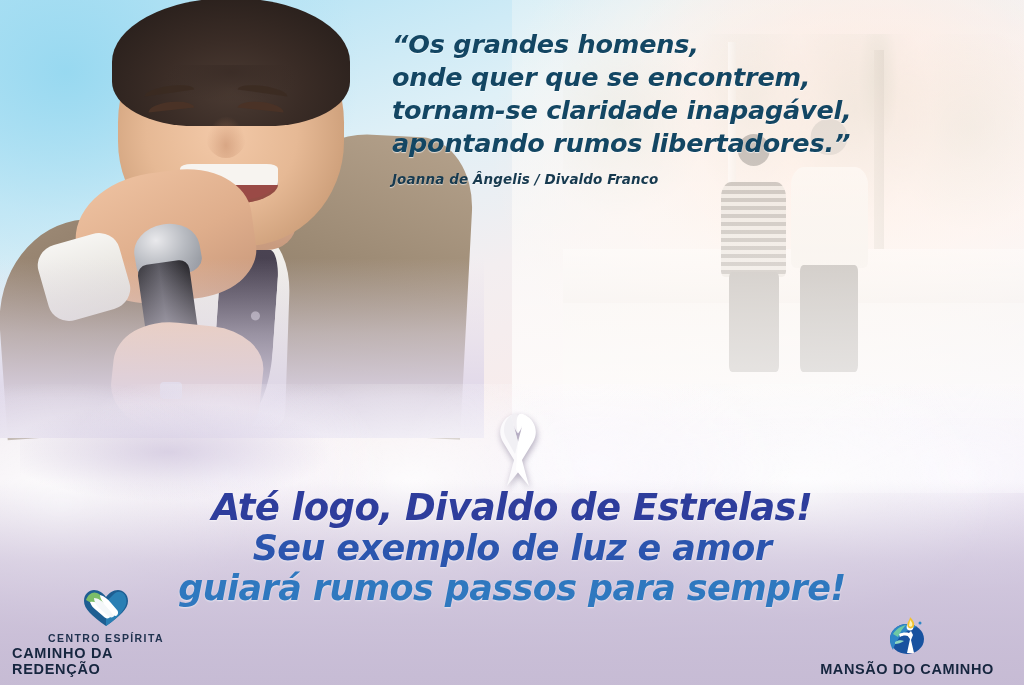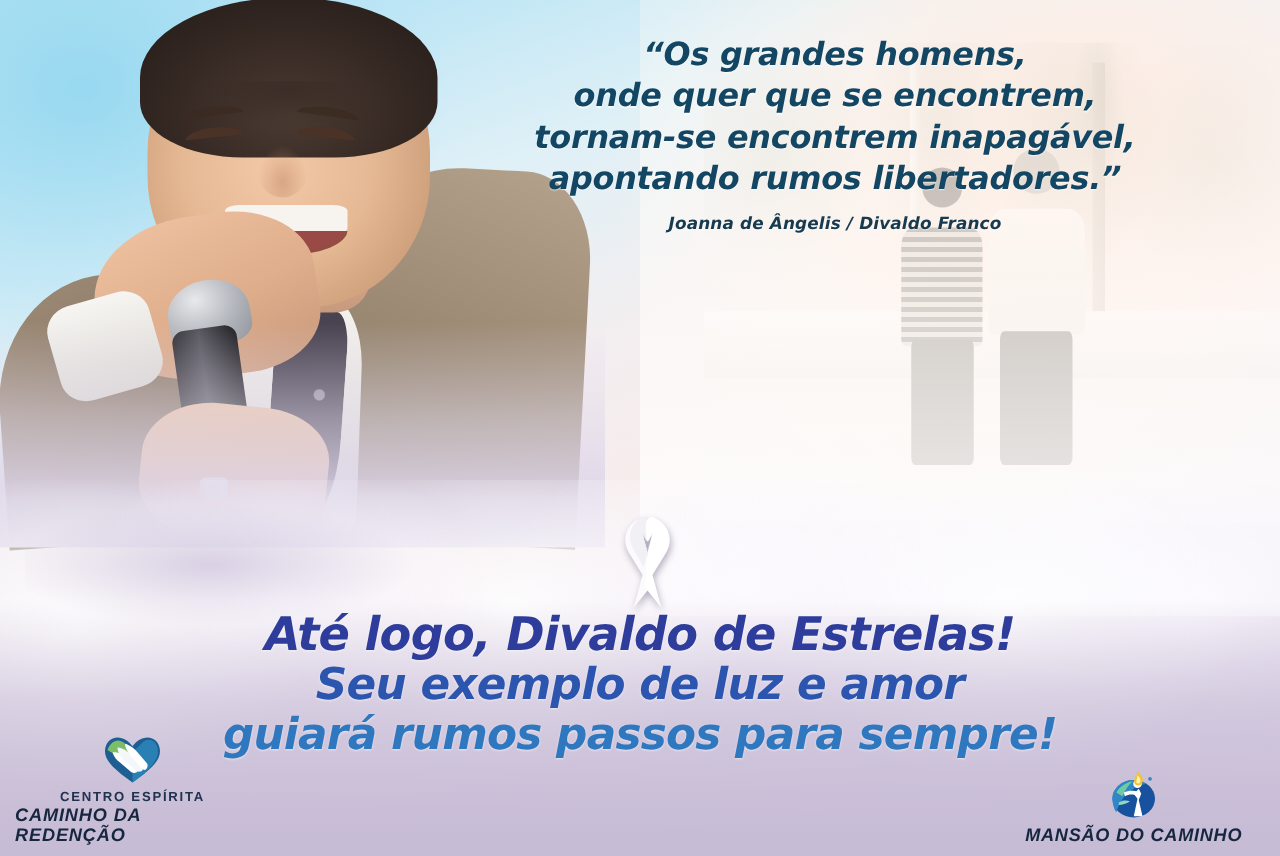--- a/index.html
+++ b/index.html
@@ -245,22 +245,22 @@
     position:absolute; left:0; right:0; bottom:0; height:30%;
     background:linear-gradient(180deg, rgba(206,196,219,0) 0%, rgba(202,191,216,.6) 40%, rgba(198,187,212,.95) 100%);
   }
   .cloud-wisp {
     position:absolute; left:2%; bottom:26%; width:36%; height:16%;
     background:radial-gradient(ellipse 60% 60% at 40% 50%, rgba(191,178,210,.55) 0%, rgba(200,190,218,0) 74%);
   }
 
   
   .quote-block {
-    position:absolute; right:56px; top:28px; width:600px;
-    text-align:center;
+    position:absolute; right:32px; top:28px; width:600px;
+    text-align:left;
   }
   .quote-line {
     font-family:"DejaVu Sans", sans-serif;
     font-style:italic;
     font-weight:bold;
     font-size:25.5px;
     line-height:33px;
     letter-spacing:-.2px;
     color:#134663;
     text-shadow:0 1px 1px rgba(255,255,255,.65);
@@ -312,21 +312,21 @@
   .logo-mark { display:block; }
   .logo-left .logo-mark  { width:48px; height:40px; margin-bottom:4px; }
   .logo-right .logo-mark { width:42px; height:44px; margin-bottom:3px; }
 
   .logo-line1 {
     font-size:10.5px; font-weight:bold; letter-spacing:1.4px;
     color:#20324f;
   }
   .logo-line2 {
     font-size:14.5px; font-weight:bold; letter-spacing:.7px;
-    color:#16263f; margin-top:1px;font-style:italic;
+    color:#16263f; margin-top:1px;
   }
   .logo-right .logo-line2 {
     font-size:14.5px; letter-spacing:.6px;
   }
 </style>
 </head>
 <body>
 
 <div class="stage">
 
@@ -378,21 +378,21 @@
     <div class="portrait-fade"></div>
   </div>
 
   <div class="clouds"></div>
   <div class="cloud-wisp"></div>
   <div class="clouds-lavender"></div>
 
   <div class="quote-block">
     <div class="quote-line">“Os grandes homens,</div>
     <div class="quote-line">onde quer que se encontrem,</div>
-    <div class="quote-line">tornam-se encontrem inapagável,</div>
+    <div class="quote-line">tornam-se claridade inapagável,</div>
     <div class="quote-line">apontando rumos libertadores.”</div>
     <div class="quote-attrib">Joanna de Ângelis / Divaldo Franco</div>
   </div>
 
   <div class="ribbon">
     <svg viewBox="0 0 62 76" xmlns="http://www.w3.org/2000/svg" aria-hidden="true">
       <path d="M31 22 C24 12 20 4 26 2 C32 0 34 8 31 22 Z" fill="#f2f0f4"></path>
       <path d="M31 22 C38 12 42 4 36 2 C30 0 28 8 31 22 Z" fill="#ffffff"></path>
       <path d="M24 3 C14 8 10 20 16 30 L27 48 L20 74 L33 58 L31 30 Z" fill="#fbfafc"></path>
       <path d="M38 3 C48 8 52 20 46 30 L35 48 L42 74 L29 58 L31 30 Z" fill="#ffffff"></path>

